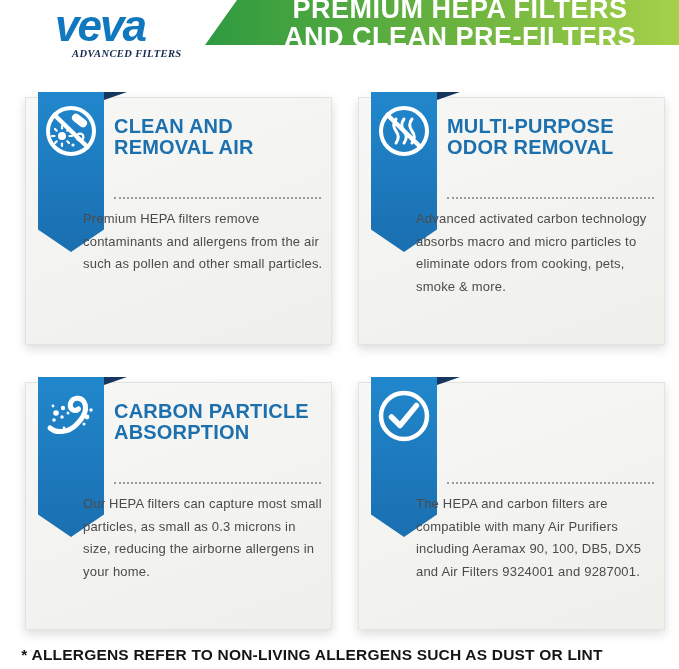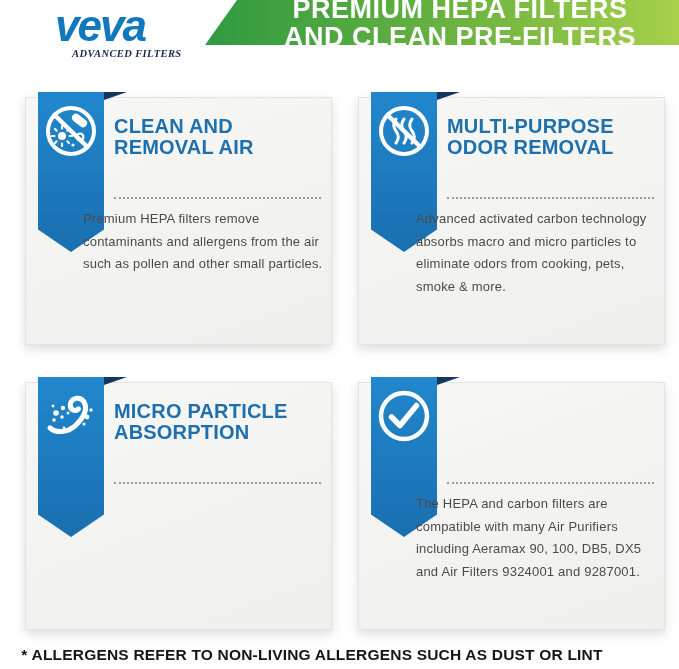--- a/index.html
+++ b/index.html
@@ -171,24 +171,25 @@
         <circle cx="10" cy="18" r="1.4"></circle>
         <circle cx="44" cy="29" r="2.4"></circle>
         <circle cx="48" cy="22" r="1.7"></circle>
         <circle cx="41" cy="36" r="1.5"></circle>
         <circle cx="21" cy="40" r="1.4"></circle>
       </g>
     </svg>
   </div>
   <div class="ribbon-fold"></div>
   <div class="card-title">
-    <div>MICRO PARTICLE</div>
+    <div>CARBON PARTICLE</div>
     <div>ABSORPTION</div>
   </div>
   <div class="dotted-sep"></div>
+  <div class="card-body">Our HEPA filters can capture most small particles, as small as 0.3 microns in size, reducing the airborne allergens in your home.</div>
 </div>
 
 <div class="card card-4">
   <div class="ribbon">
     <svg class="ribbon-icon" width="56" height="56" viewBox="0 0 56 56">
       <circle class="st" cx="28" cy="28" r="23" stroke-width="4.5"></circle>
       <polyline class="st" points="15.5,29 24,37.5 40.5,17.5" stroke-width="5.5" stroke-linejoin="round"></polyline>
     </svg>
   </div>
   <div class="ribbon-fold"></div>

